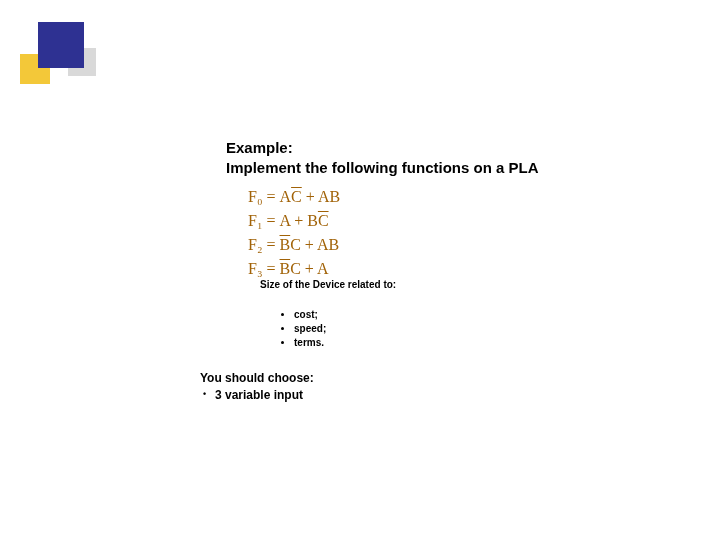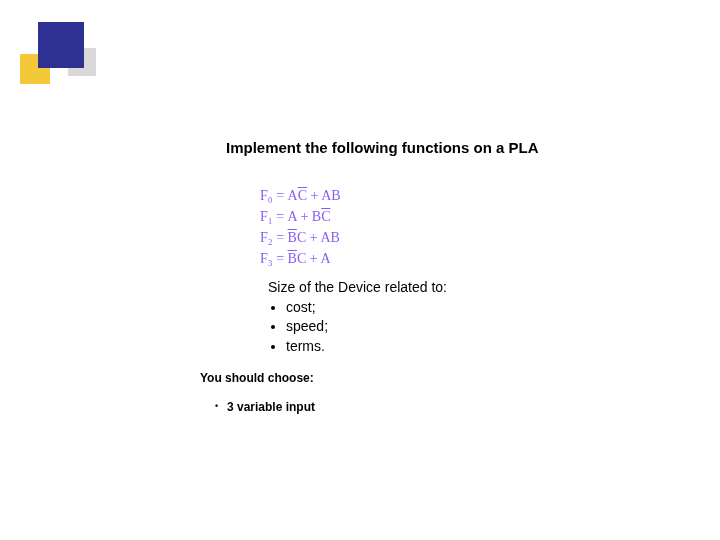--- a/index.html
+++ b/index.html
@@ -48,56 +48,56 @@
     position: absolute;
     top: 138px;
     left: 226px;
     font-weight: bold;
     font-size: 15px;
     line-height: 1.3;
   }
   .eqs {
     position: absolute;
     top: 185px;
-    left: 260px;
+    left: 248px;
     font-family: "Times New Roman", serif;
-    font-size: 14px;
-    color: #8b5cf6;
+    font-size: 16px;
+    color: #a16207;
     line-height: 1.5;
     filter: blur(0.6px);
   }
   .eqs .row {
     white-space: nowrap;
   }
   .eqs .ov {
     text-decoration: overline;
     text-decoration-thickness: 0.8px;
   }
   .sizebox {
     position: absolute;
     top: 278px;
-    left: 268px;
-    font-size: 14px;
-    font-weight: normal;
+    left: 260px;
+    font-size: 10px;
+    font-weight: bold;
     line-height: 1.4;
   }
   .sizebox ul {
-    margin: 0;
+    margin: 16px;
     padding-left: 18px;
   }
   .choose {
     position: absolute;
     top: 370px;
     left: 200px;
     font-size: 12px;
     font-weight: bold;
     line-height: 1.35;
   }
   .choose ul {
-    margin: 13px;
+    margin: 1px;
     padding-left: 16px;
     list-style: none;
   }
   .choose ul li::before {
     content: "•";
     font-size: 9px;
     display: inline-block;
     width: 12px;
     margin-left: -14px;
     vertical-align: 2px;
@@ -106,20 +106,21 @@
 </head>
 <body>
 
 <div class="logo">
   <div class="sq-gray"></div>
   <div class="sq-yellow"></div>
   <div class="sq-blue"></div>
 </div>
 
 <div class="title">
+  <div>Example:</div>
   <div>Implement the following functions on a PLA</div>
 </div>
 
 <div class="eqs">
   <div class="row">
     <span>F₀</span>&nbsp;=&nbsp;<span>A<span class="ov">C</span> + AB</span>
   </div>
   <div class="row">
     <span>F₁</span>&nbsp;=&nbsp;<span>A + B<span class="ov">C</span></span>
   </div>

